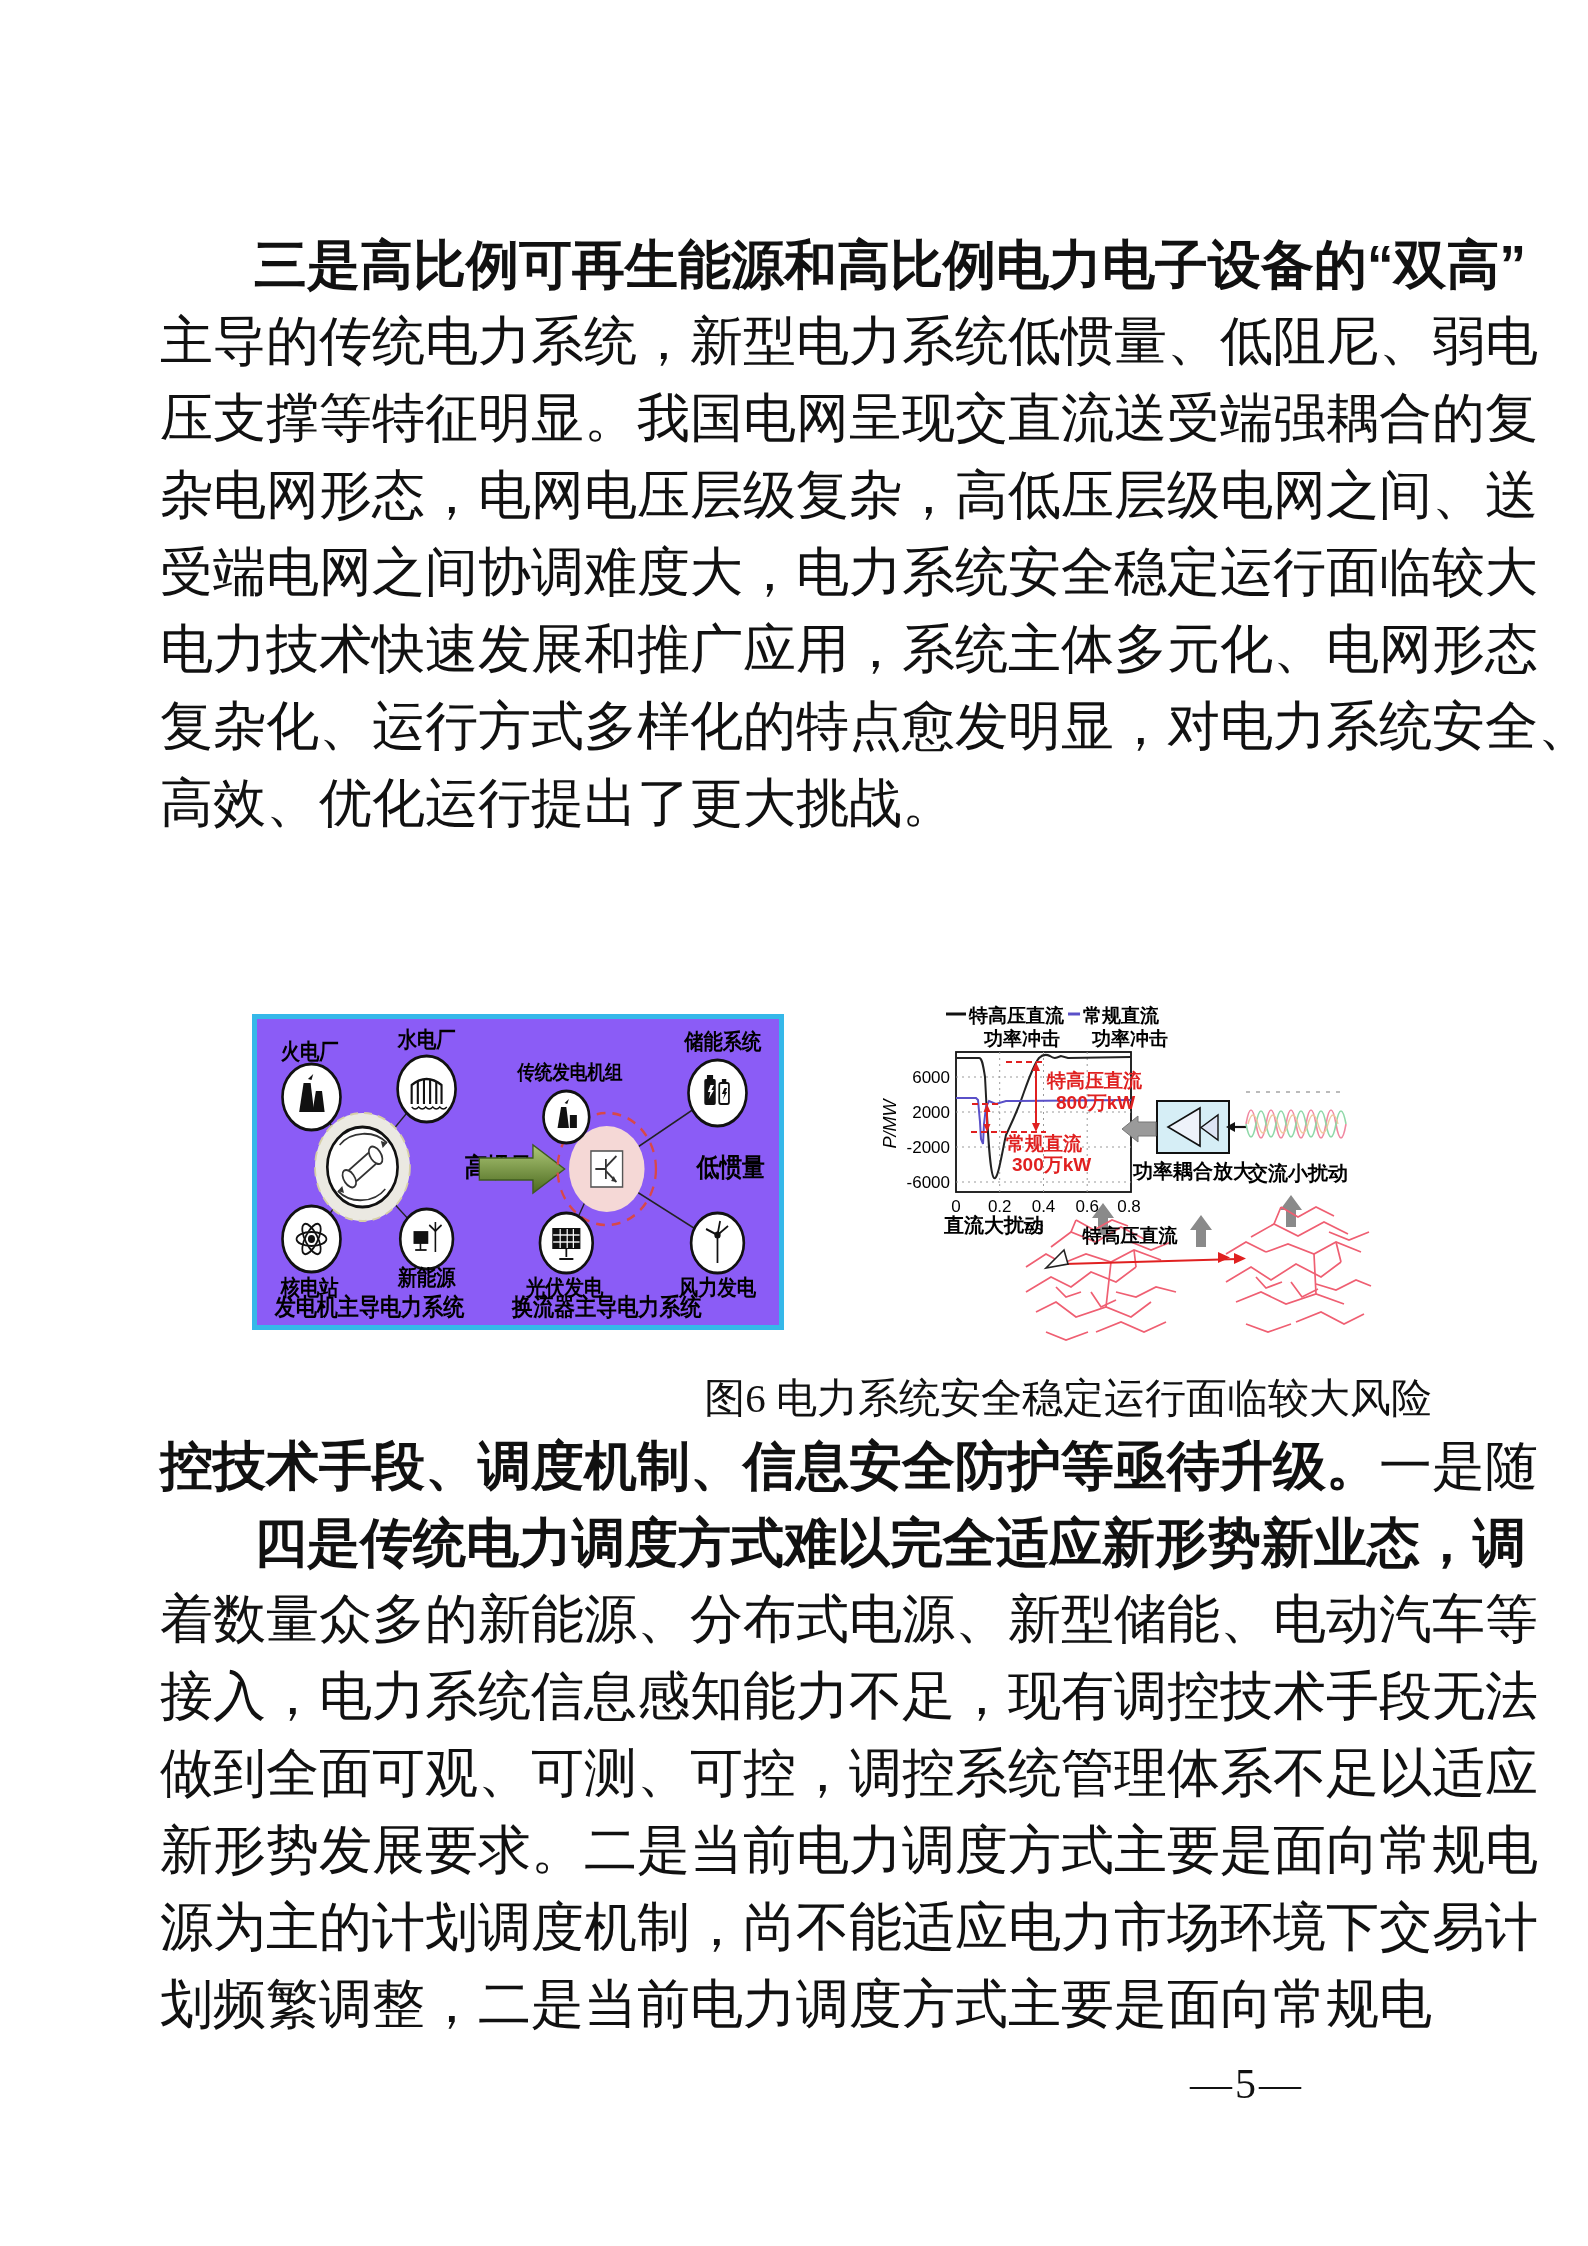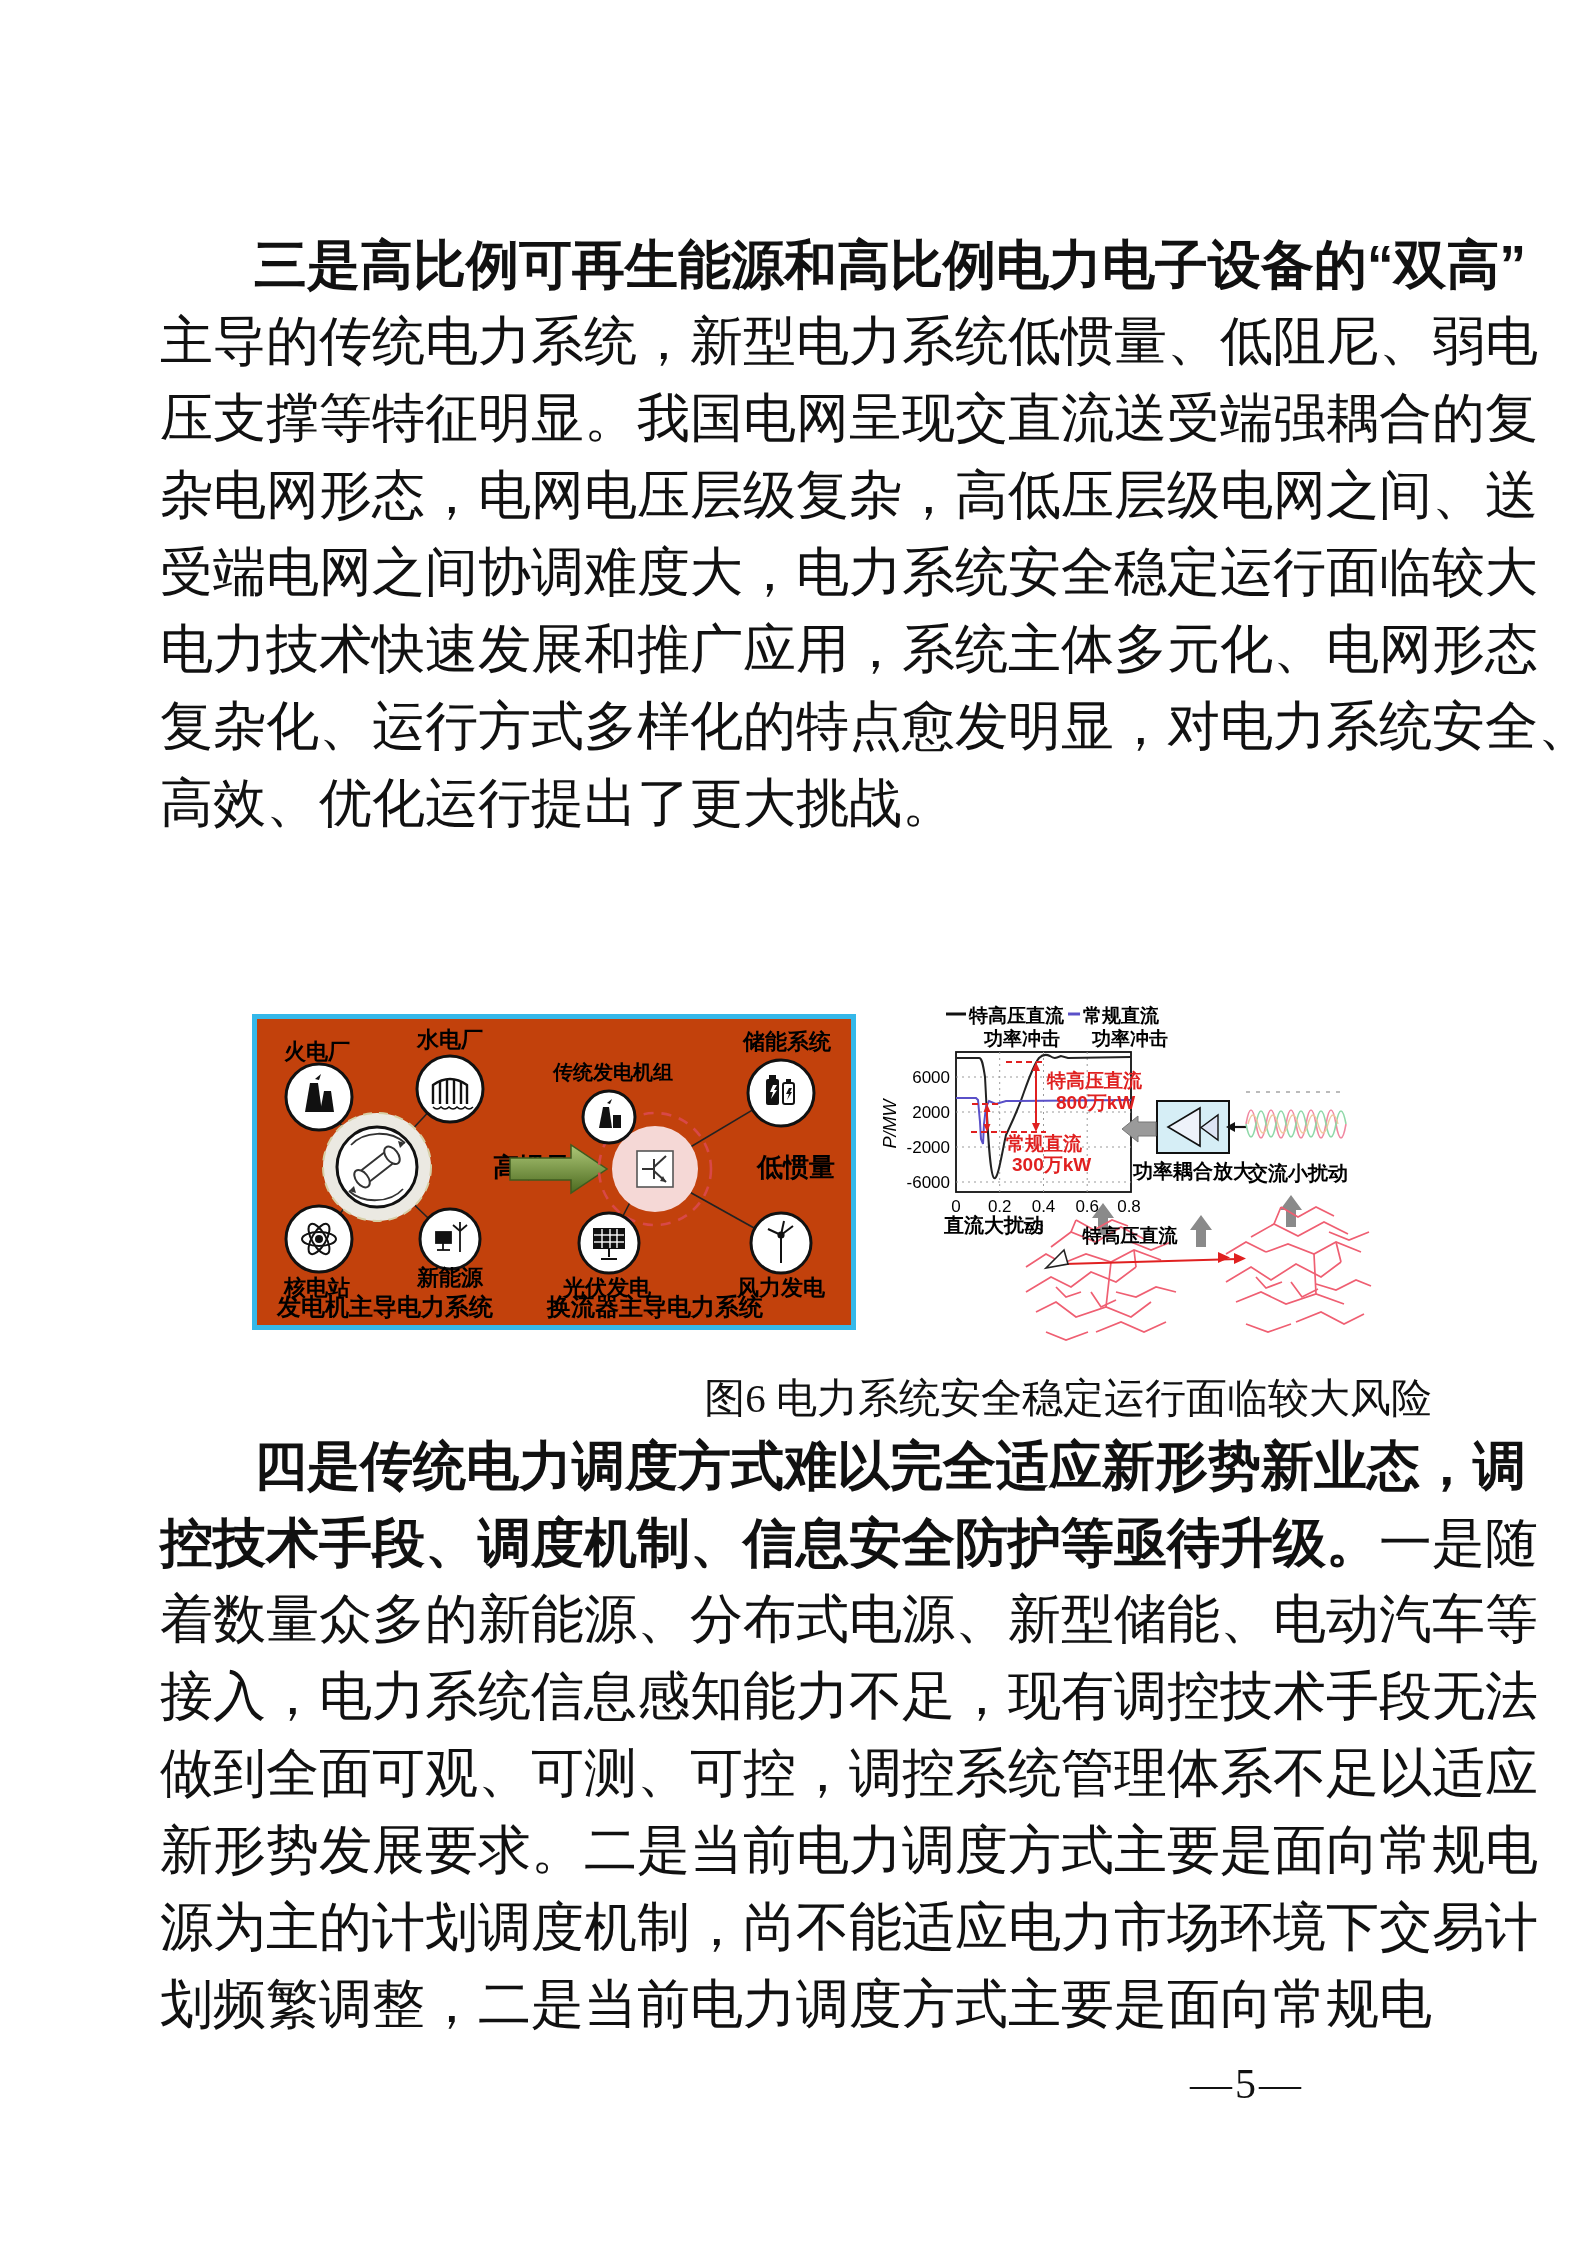--- a/index.html
+++ b/index.html
@@ -10,22 +10,22 @@
   .textblock{position:absolute;left:160px;width:1272px;}
   .line{height:77px;line-height:77px;font-size:53px;white-space:nowrap;
         text-align:justify;text-align-last:justify;}
   .line.nojust{text-align:center;text-align-last:left;}
   .seg-b{font-family:"Liberation Sans",sans-serif;font-weight:700;}
   .seg-r{font-weight:400;}
   .indent{display:inline-block;width:94px;}
   .caption{position:absolute;left:160px;top:1372px;width:1272px;text-align:right;
            font-size:41px;line-height:52px;}
   .pagenum{position:absolute;left:1190px;top:2060px;font-size:42px;letter-spacing:3px;}
-  .fig-left{position:absolute;left:252px;top:1014px;width:604px;height:316px;
-            border:5px solid #35b8e9;box-sizing:border-box;background:#c2410c;}
+  .fig-left{position:absolute;left:252px;top:1014px;width:532px;height:316px;
+            border:5px solid #35b8e9;box-sizing:border-box;background:#8b5cf6;}
   .fig-left svg{width:100%;height:100%;display:block;}
   .fig-right{position:absolute;left:866px;top:992px;width:566px;height:378px;}
   .fig-right svg{width:100%;height:100%;display:block;}
   svg text{font-family:"Liberation Sans",sans-serif;}
 </style>
 </head>
 <body>
 
 <div class="textblock" style="top:226px;">
     <div class="line"><span class="indent"></span><span class="seg-b">三是高比例可再生能源和高比例电力电子设备的“双高”</span></div>
@@ -285,22 +285,22 @@
   <polygon points="352,260 364,265.5 352,271" fill="#e02020"></polygon>
   <polygon points="198,258 180,276 202,272" fill="#fff" stroke="#222" stroke-width="1.6"></polygon>
   <text x="264" y="250" font-size="19" font-weight="600" text-anchor="middle">特高压直流</text>
   <text x="78" y="240" font-size="20" font-weight="600">直流大扰动</text>
 </svg>
 </div>
 
 <div class="caption">图6 电力系统安全稳定运行面临较大风险</div>
 
 <div class="textblock" style="top:1427px;">
+    <div class="line"><span class="seg-b">控技术手段、调度机制、信息安全防护等亟待升级。</span><span class="seg-r">一是随</span></div>
     <div class="line"><span class="indent"></span><span class="seg-b">四是传统电力调度方式难以完全适应新形势新业态，调</span></div>
-    <div class="line"><span class="seg-b">控技术手段、调度机制、信息安全防护等亟待升级。</span><span class="seg-r">一是随</span></div>
     <div class="line"><span class="seg-r">着数量众多的新能源、分布式电源、新型储能、电动汽车等</span></div>
     <div class="line"><span class="seg-r">接入，电力系统信息感知能力不足，现有调控技术手段无法</span></div>
     <div class="line"><span class="seg-r">做到全面可观、可测、可控，调控系统管理体系不足以适应</span></div>
     <div class="line"><span class="seg-r">新形势发展要求。二是当前电力调度方式主要是面向常规电</span></div>
     <div class="line"><span class="seg-r">源为主的计划调度机制，尚不能适应电力市场环境下交易计</span></div>
     <div class="line"><span class="seg-r">划频繁调整，二是当前电力调度方式主要是面向常规电</span></div>
   </div>
 
 <div class="pagenum">—5—</div>
 

